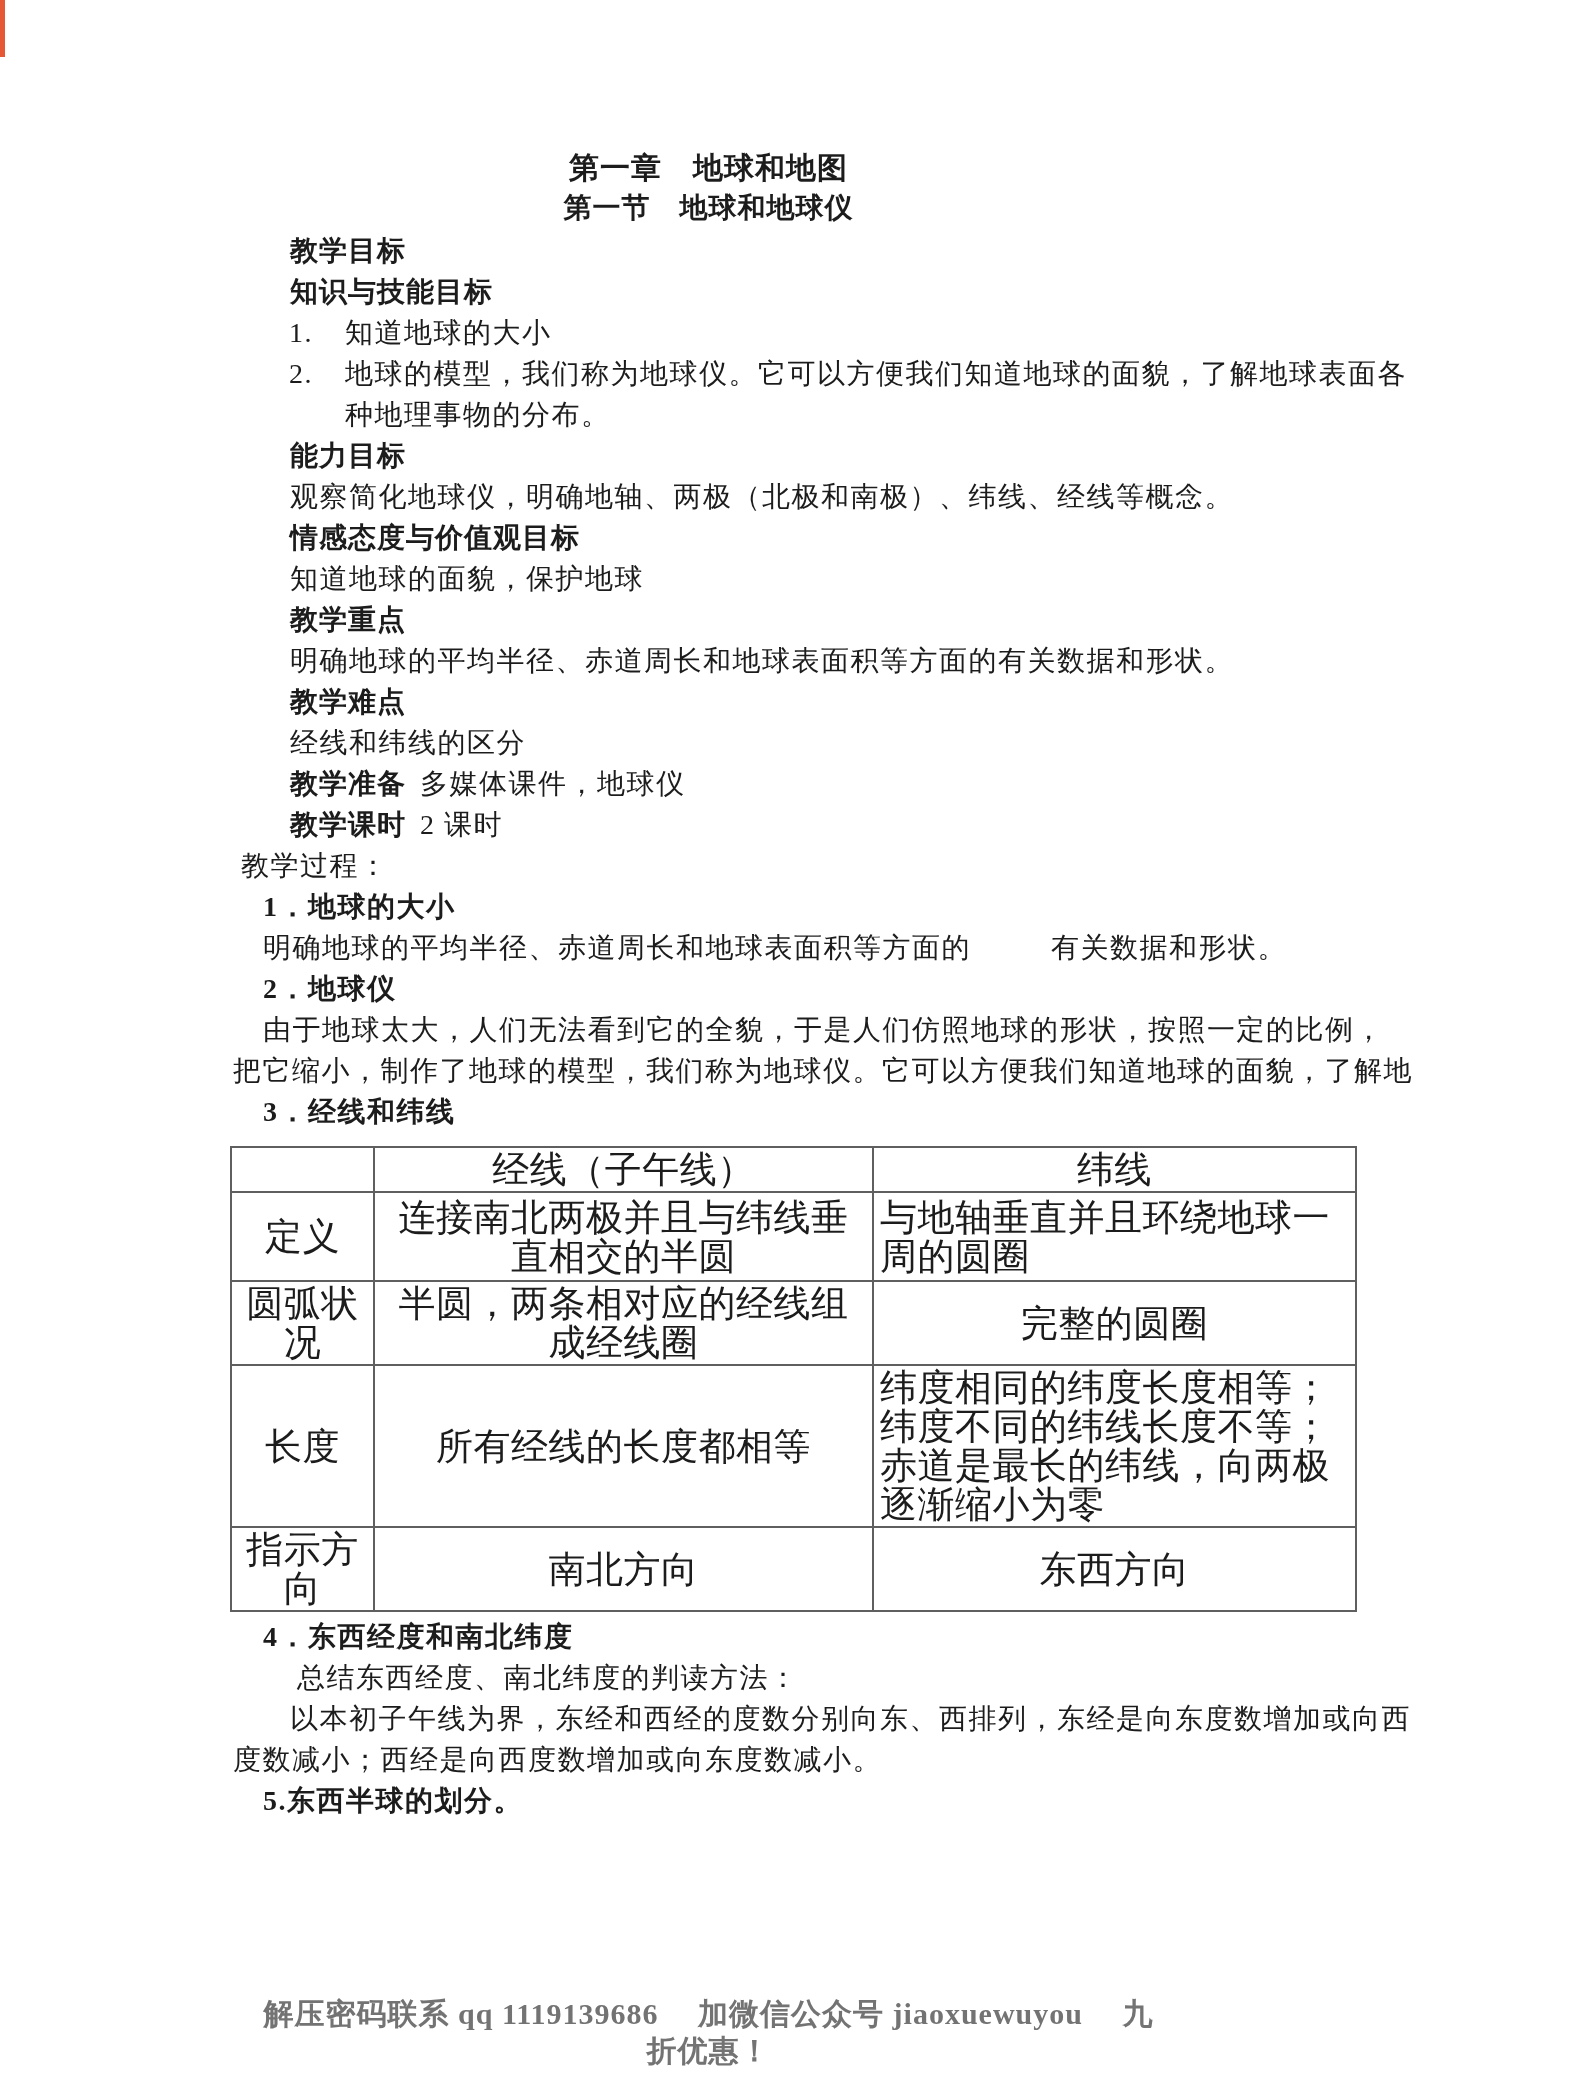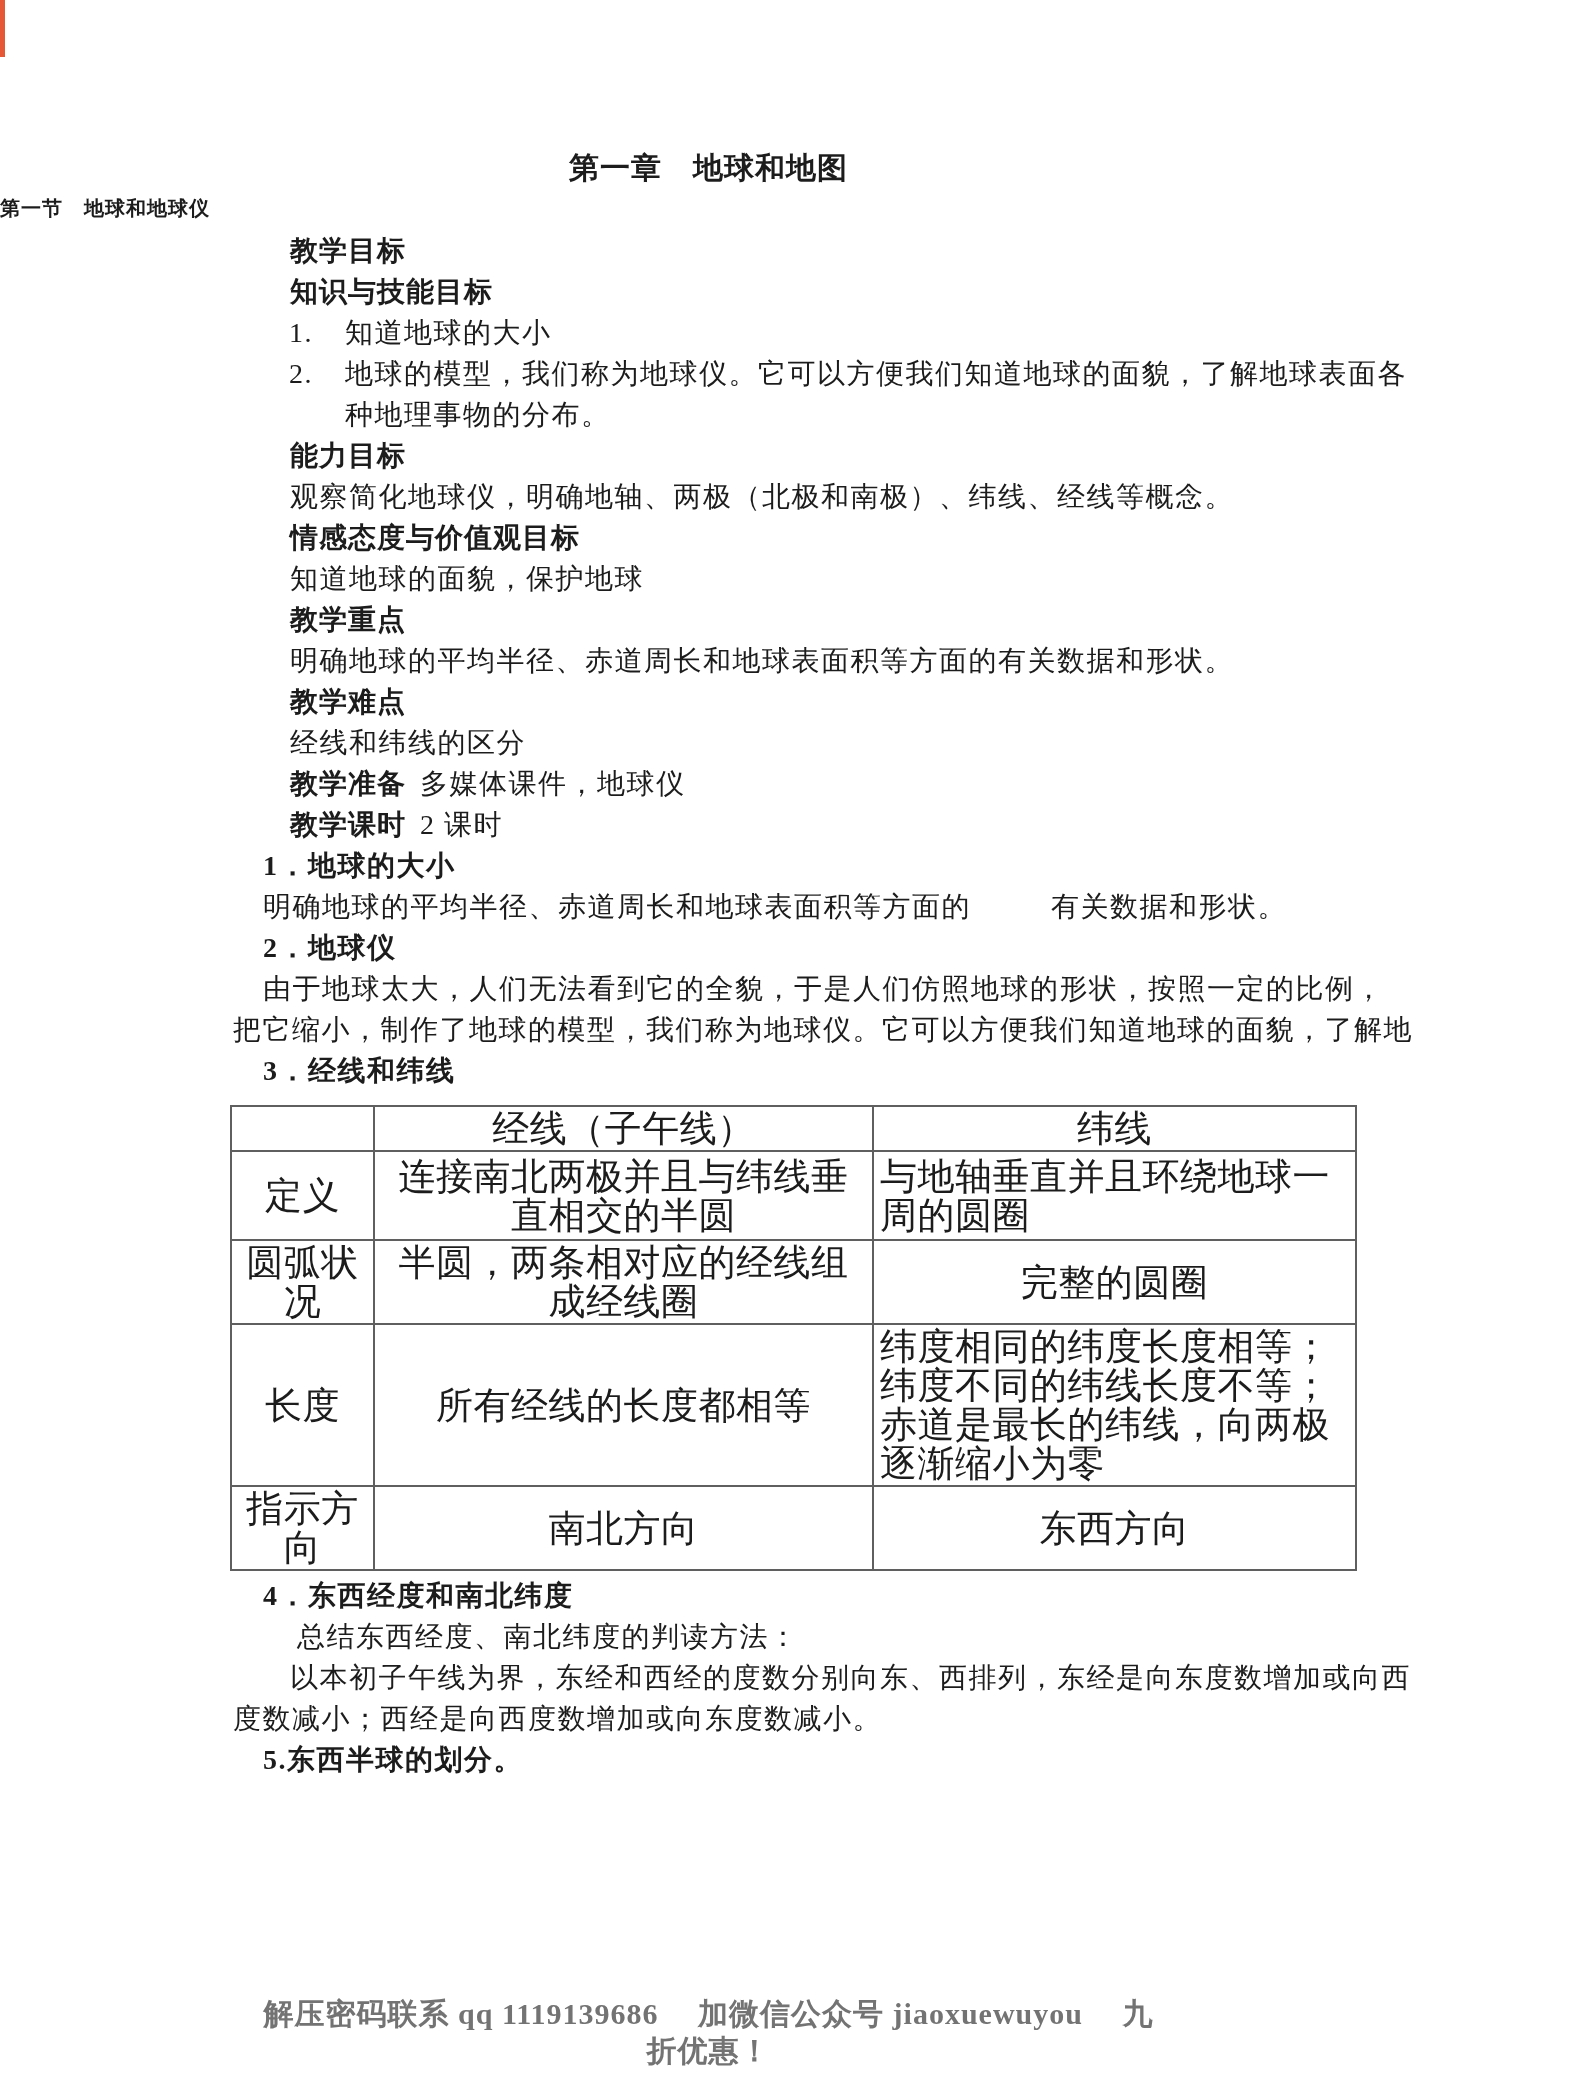--- a/index.html
+++ b/index.html
@@ -11,23 +11,23 @@
     font-size:28px; letter-spacing:1.5px;
   }
   .scan-mark { position:absolute; left:0; top:0; width:5px; height:57px; background:#e03a12; opacity:.85; }
 
   .title {
     margin-top:148px; text-align:center; line-height:40px;
     font-family:"Liberation Sans","DejaVu Sans",sans-serif;
     font-size:30px; font-weight:bold; letter-spacing:1px;
   }
   .subtitle {
-    line-height:40px;
+    text-align:center; line-height:40px;
     font-family:"Liberation Sans","DejaVu Sans",sans-serif;
-    font-size:20px; font-weight:bold; letter-spacing:1px;
+    font-size:28px; font-weight:bold; letter-spacing:1px;
   }
 
   .body { margin:2px 0 0 233px; width:1191px; line-height:41px; }
 
   .h { font-weight:bold; font-family:"Liberation Sans","DejaVu Sans",sans-serif; letter-spacing:1px; }
   .bh { font-weight:bold; } 
   .ind2 { padding-left:57px; }
   .ind1 { padding-left:30px; }
   .ind0 { padding-left:8px; }
   .ind-intro { padding-left:64px; }
@@ -102,20 +102,21 @@
     <p class="h ind2">教学难点</p>
     <p class="ind2">经线和纬线的区分</p>
 
     <p class="ind2 mixed">
       <span class="h label">教学准备</span><span>多媒体课件，地球仪</span>
     </p>
     <p class="ind2 mixed">
       <span class="h label">教学课时</span><span>2 课时</span>
     </p>
 
+    <p class="ind0">教学过程：</p>
 
     <p class="bh ind1">1．地球的大小</p>
     <p class="ind1">
       <span>明确地球的平均半径、赤道周长和地球表面积等方面的</span><span class="gap"></span><span>有关数据和形状。</span>
     </p>
 
     <p class="bh ind1">2．地球仪</p>
     <div>
       <div class="ind1">由于地球太大，人们无法看到它的全貌，于是人们仿照地球的形状，按照一定的比例，</div>
       <div>把它缩小，制作了地球的模型，我们称为地球仪。它可以方便我们知道地球的面貌，了解地</div>

